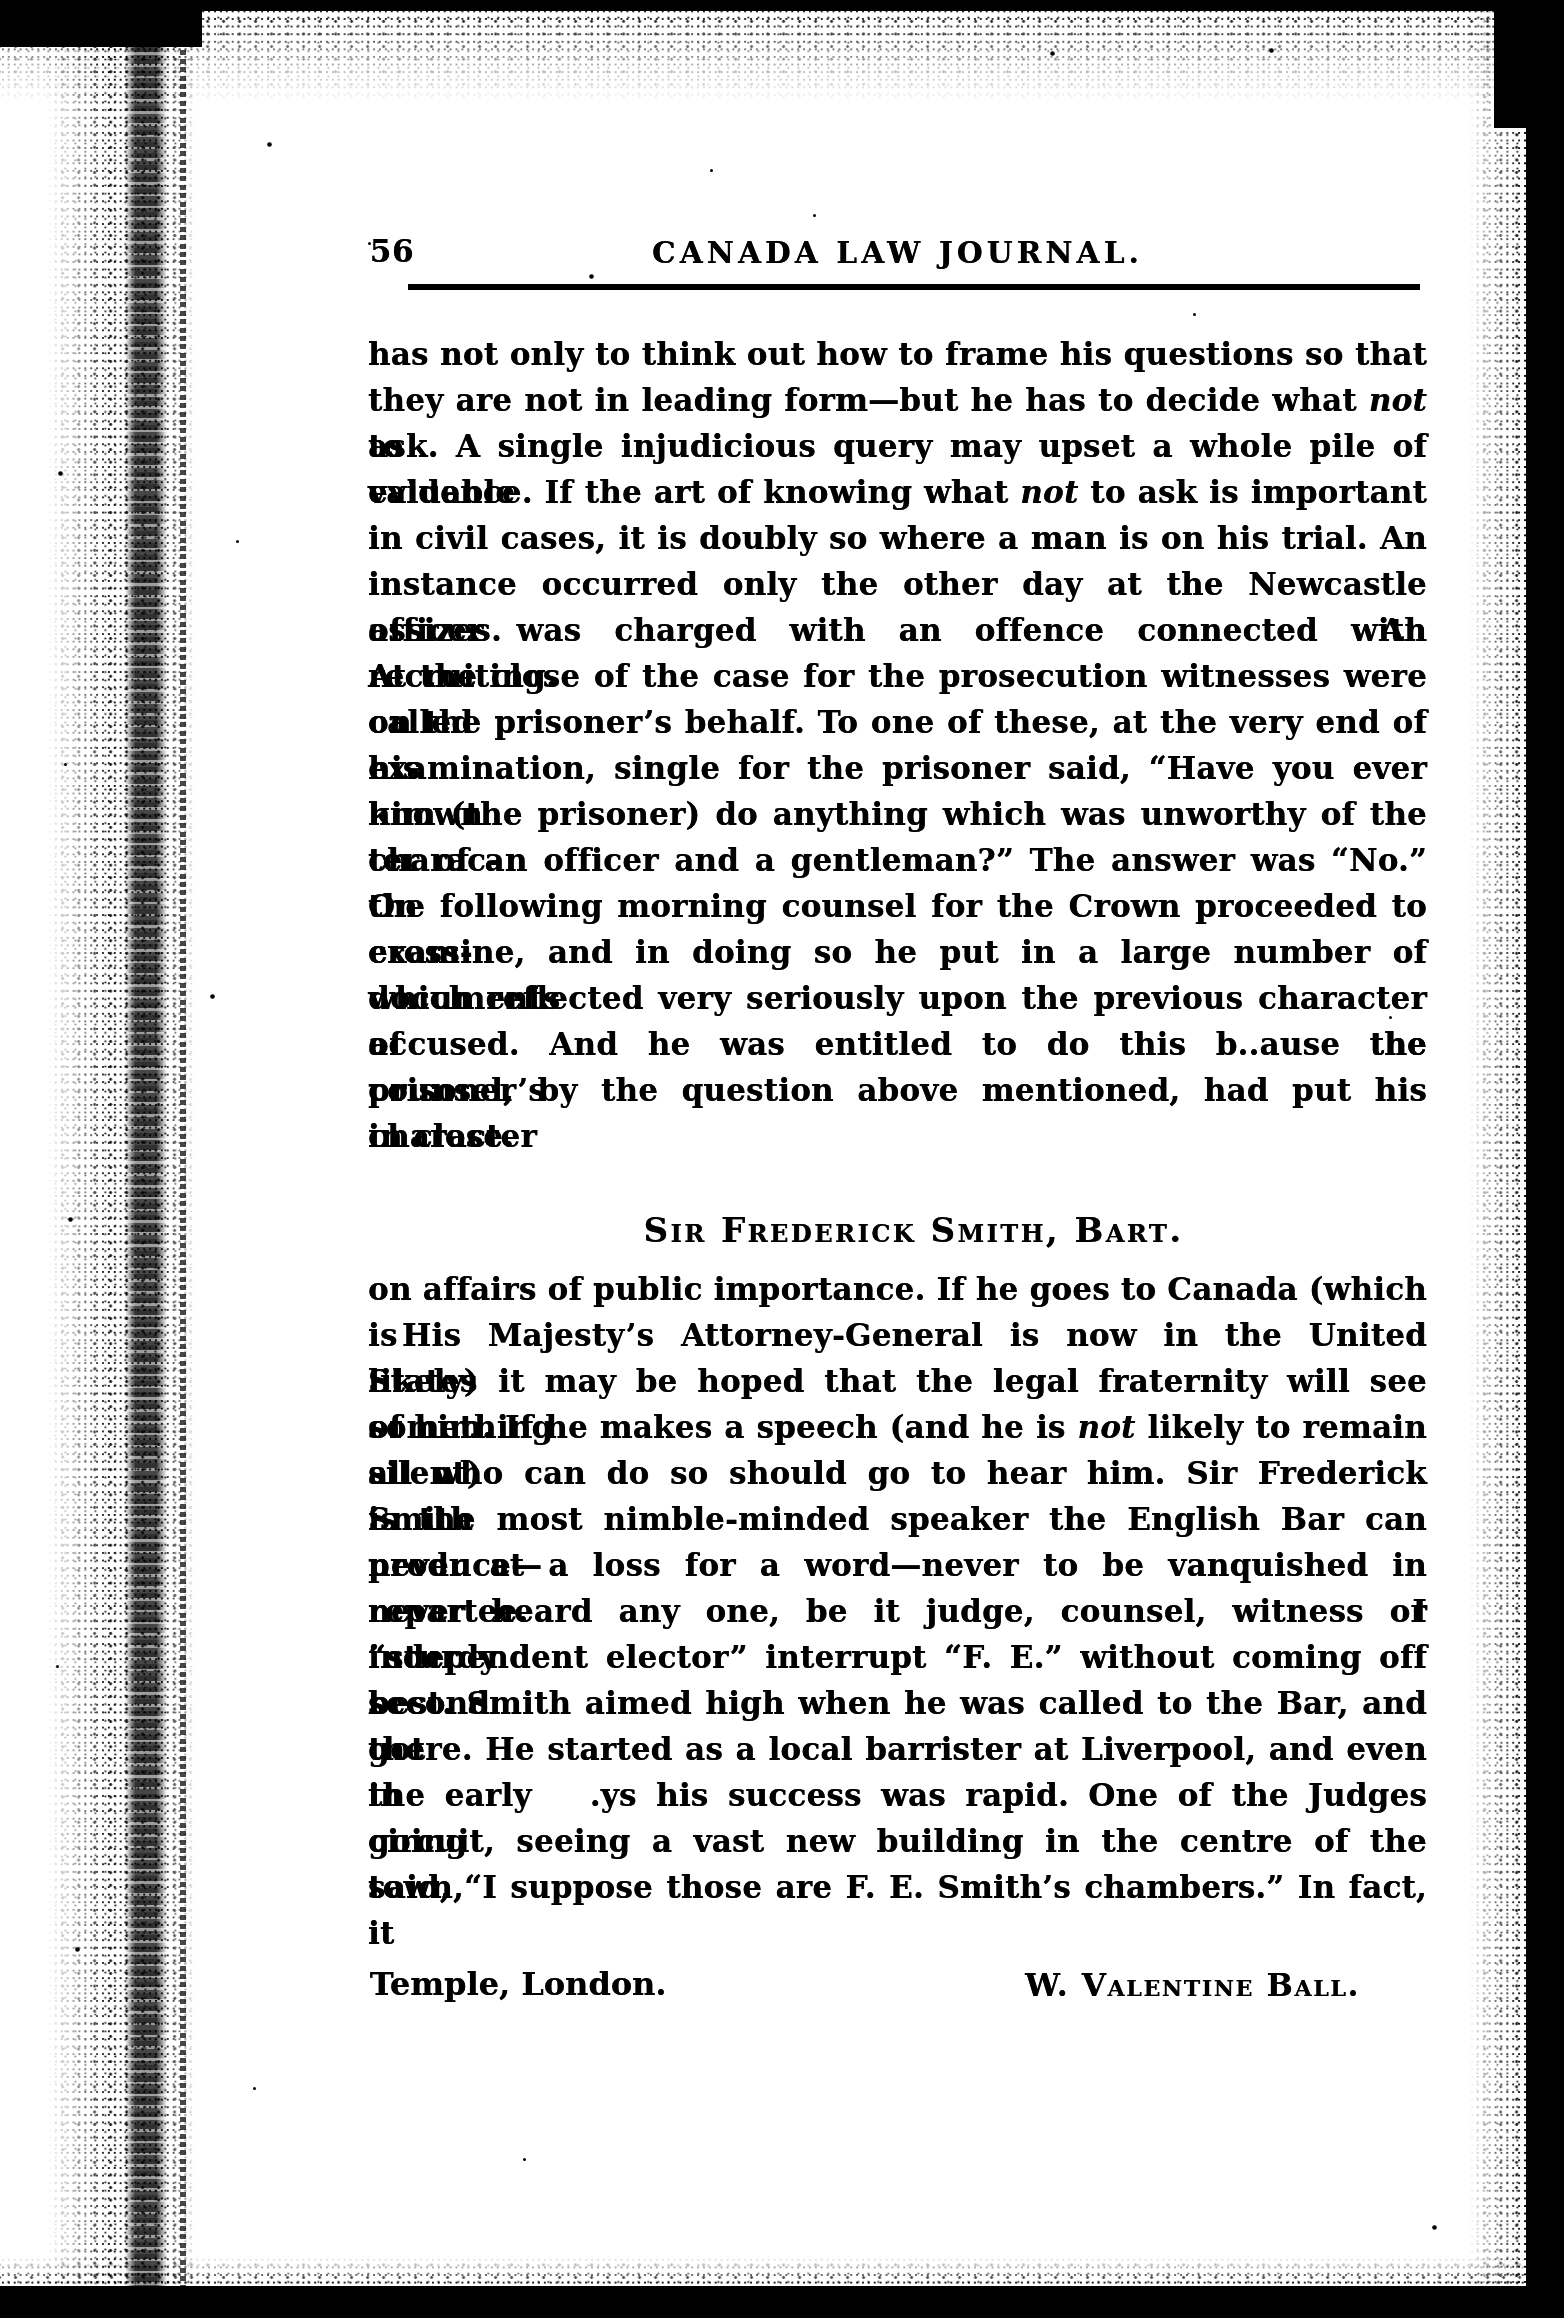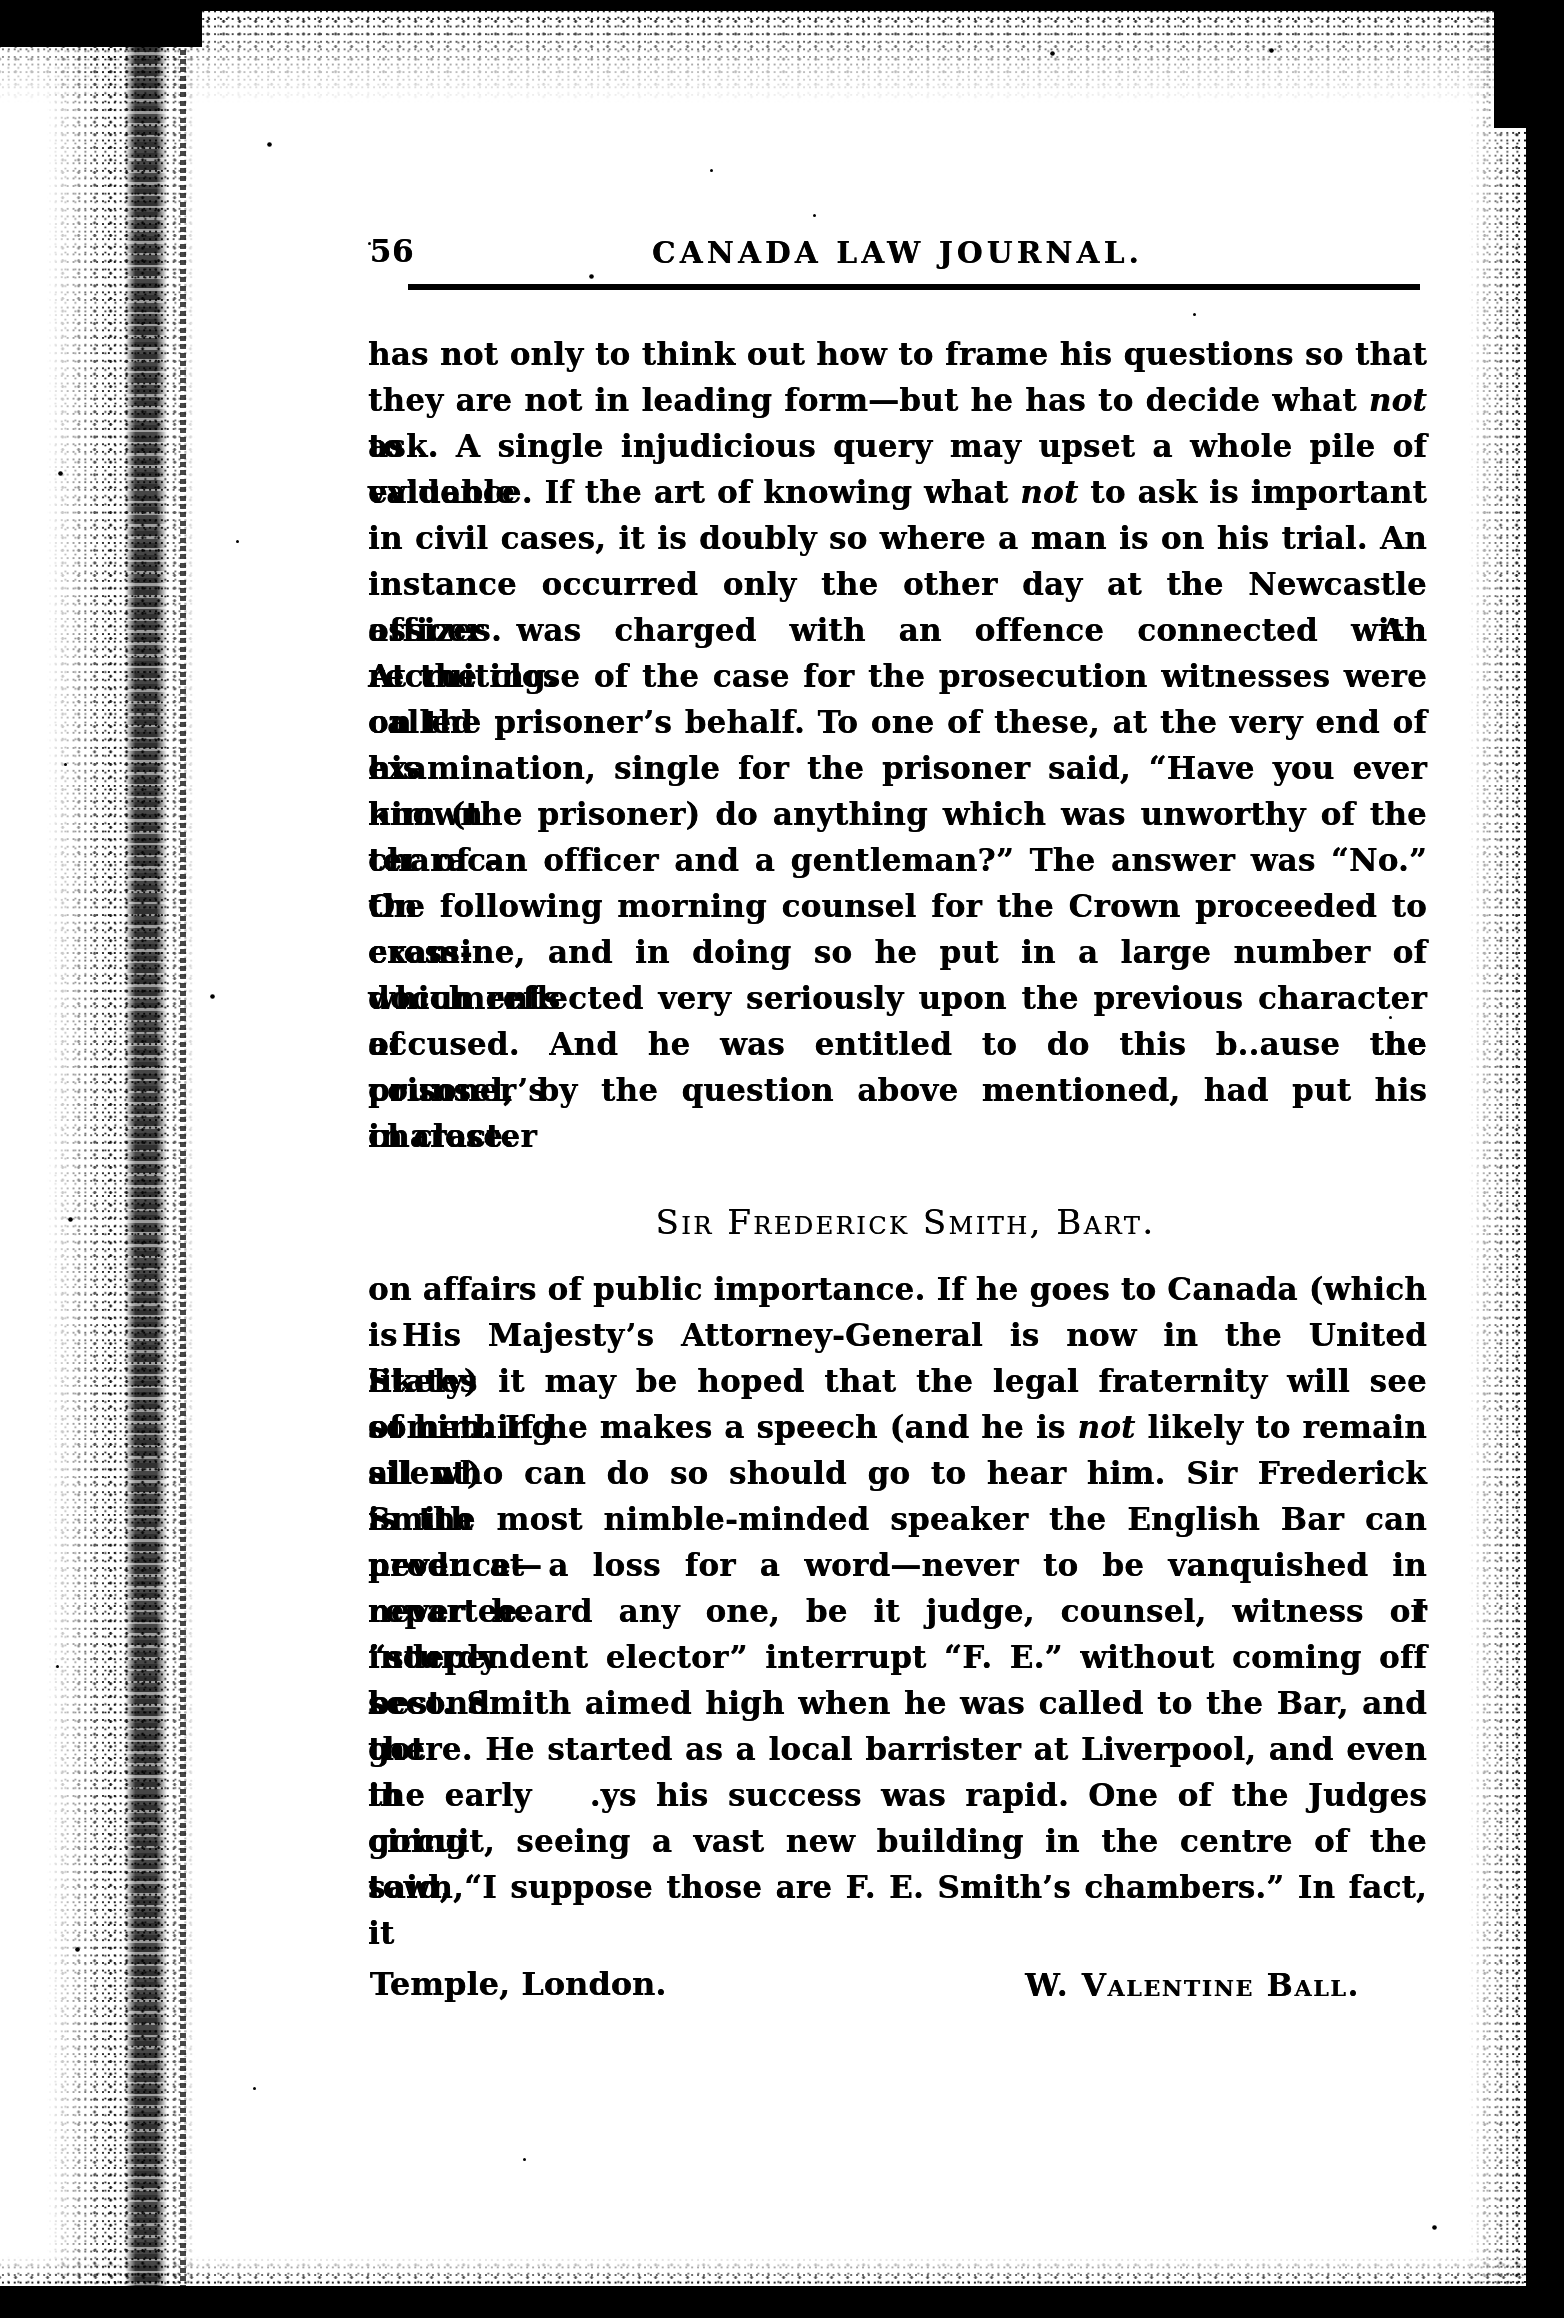--- a/index.html
+++ b/index.html
@@ -104,22 +104,22 @@
     height: 46px; line-height: 46px;
     font-size: 31px; font-weight: 700; letter-spacing: 0.2px;
     text-align: justify; text-align-last: justify; text-justify: inter-word;
     white-space: normal;
   }
   .line.last { text-align-last: left; }
   .line.indent { text-indent: 34px; }
   .line i { font-style: italic; }
 
   .section-heading {
-    position: absolute; top: 1194px; left: 0; width: 100%; margin: 8px;
-    text-align: center; font-size: 34px; font-weight: 400;
+    position: absolute; top: 1194px; left: 0; width: 100%; margin: 16px;
+    text-align: center; font-size: 34px; font-weight: 700;
     font-variant: small-caps; letter-spacing: 2.5px;
   }
 
   .footer-place {
     position: absolute; top: 1965px; left: 1.7px;
     font-size: 32px; font-weight: 700;
   }
   .footer-author {
     position: absolute; top: 1967px; right: 67px;
     font-size: 31px; font-weight: 700;

